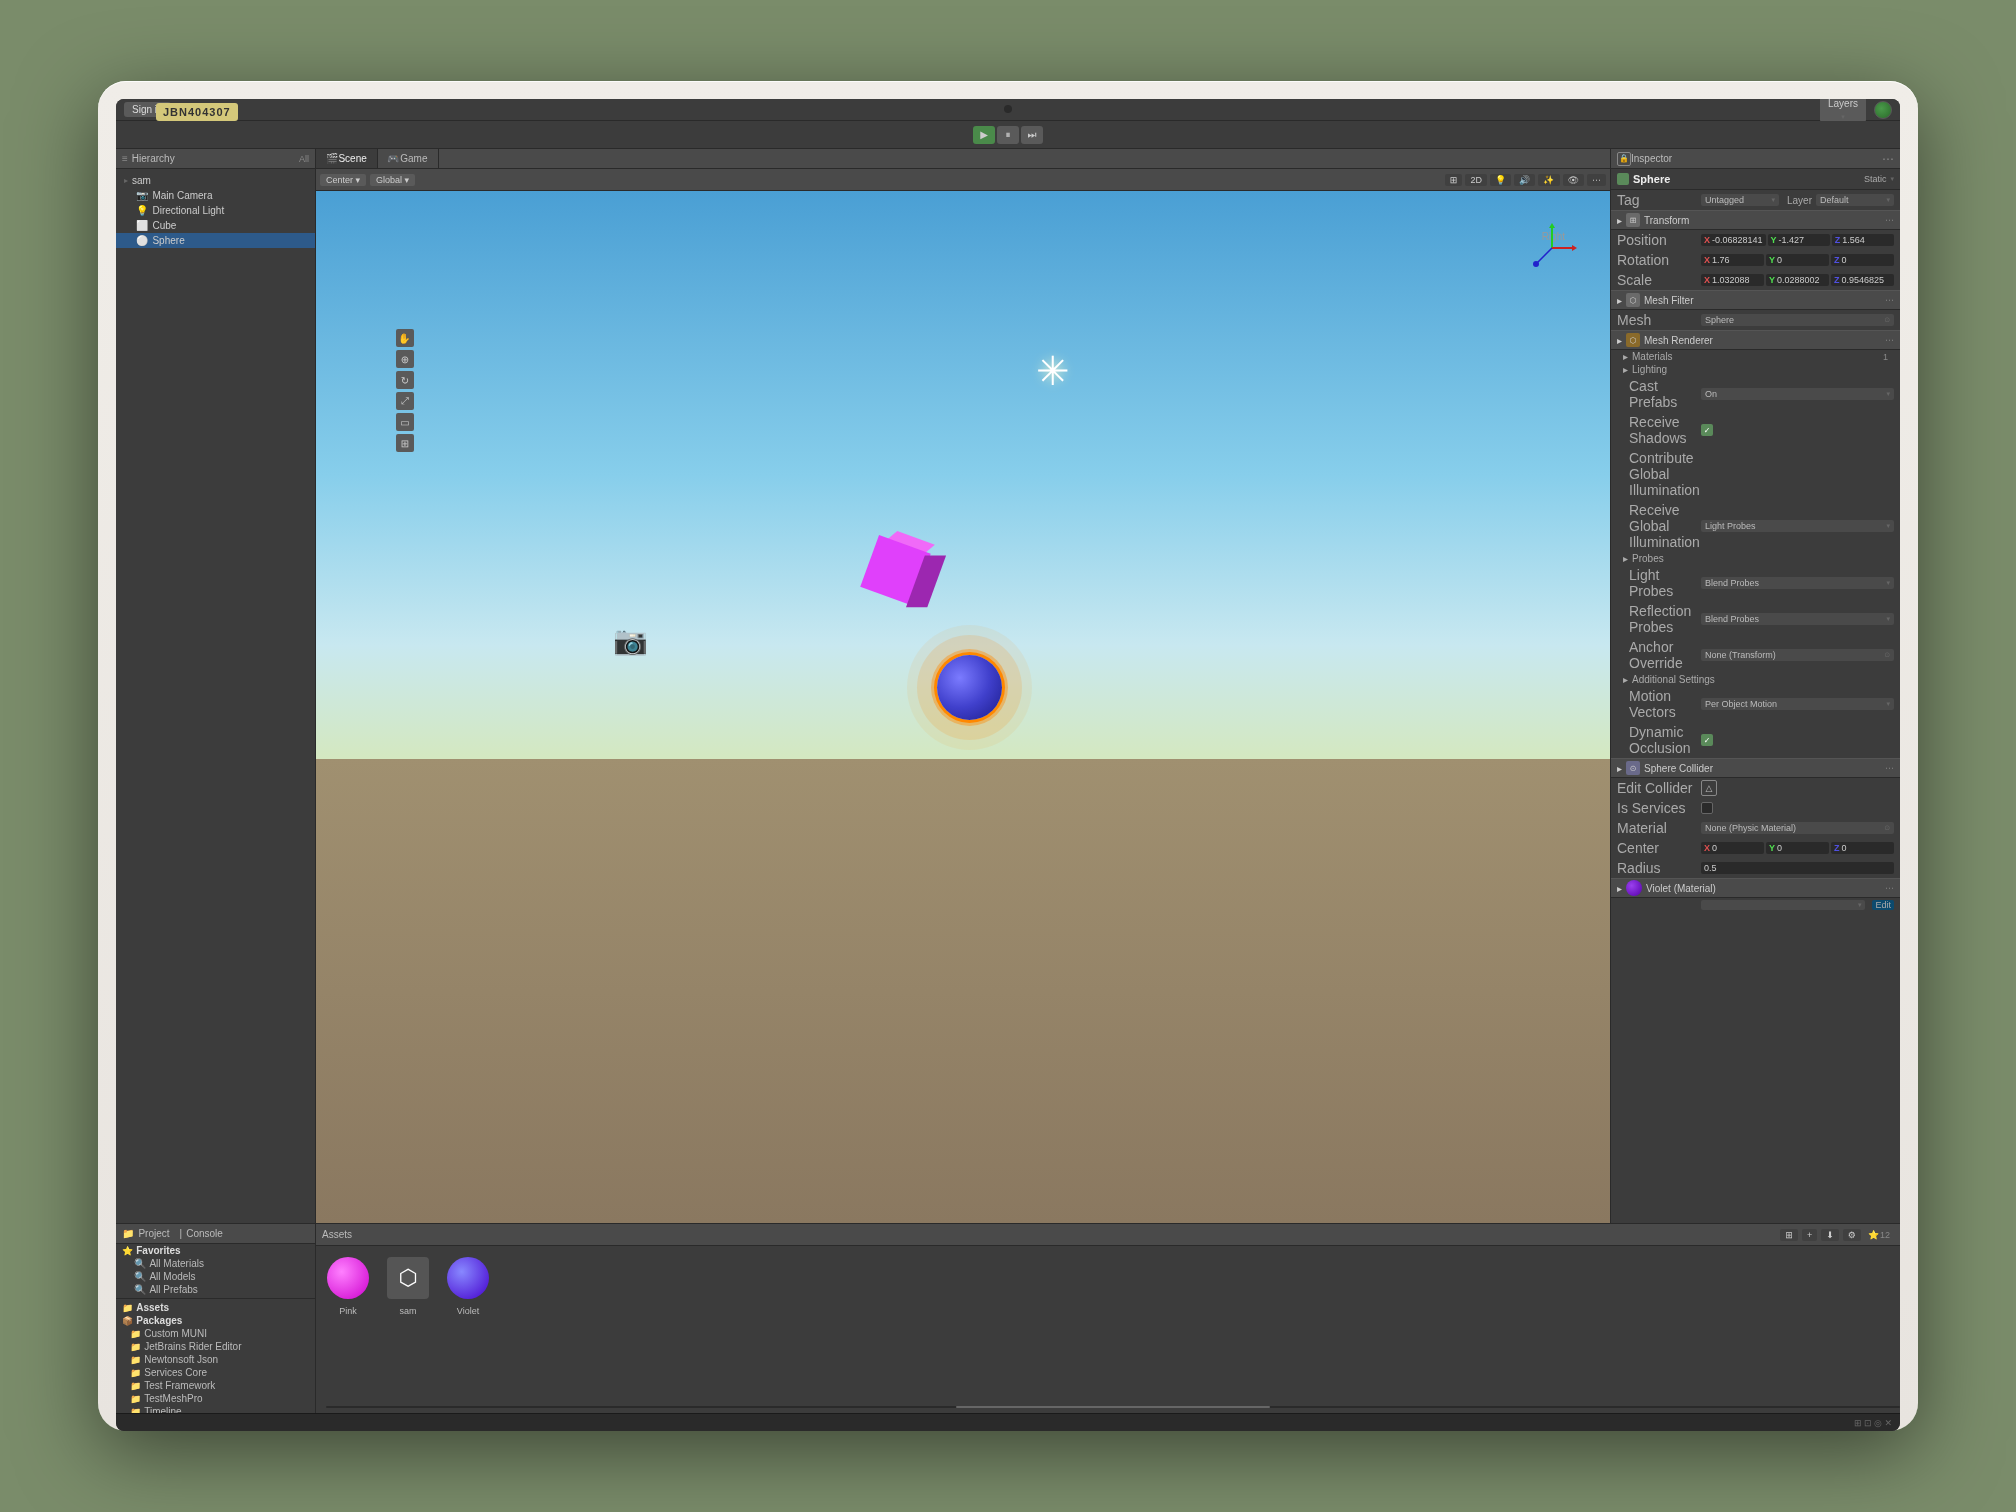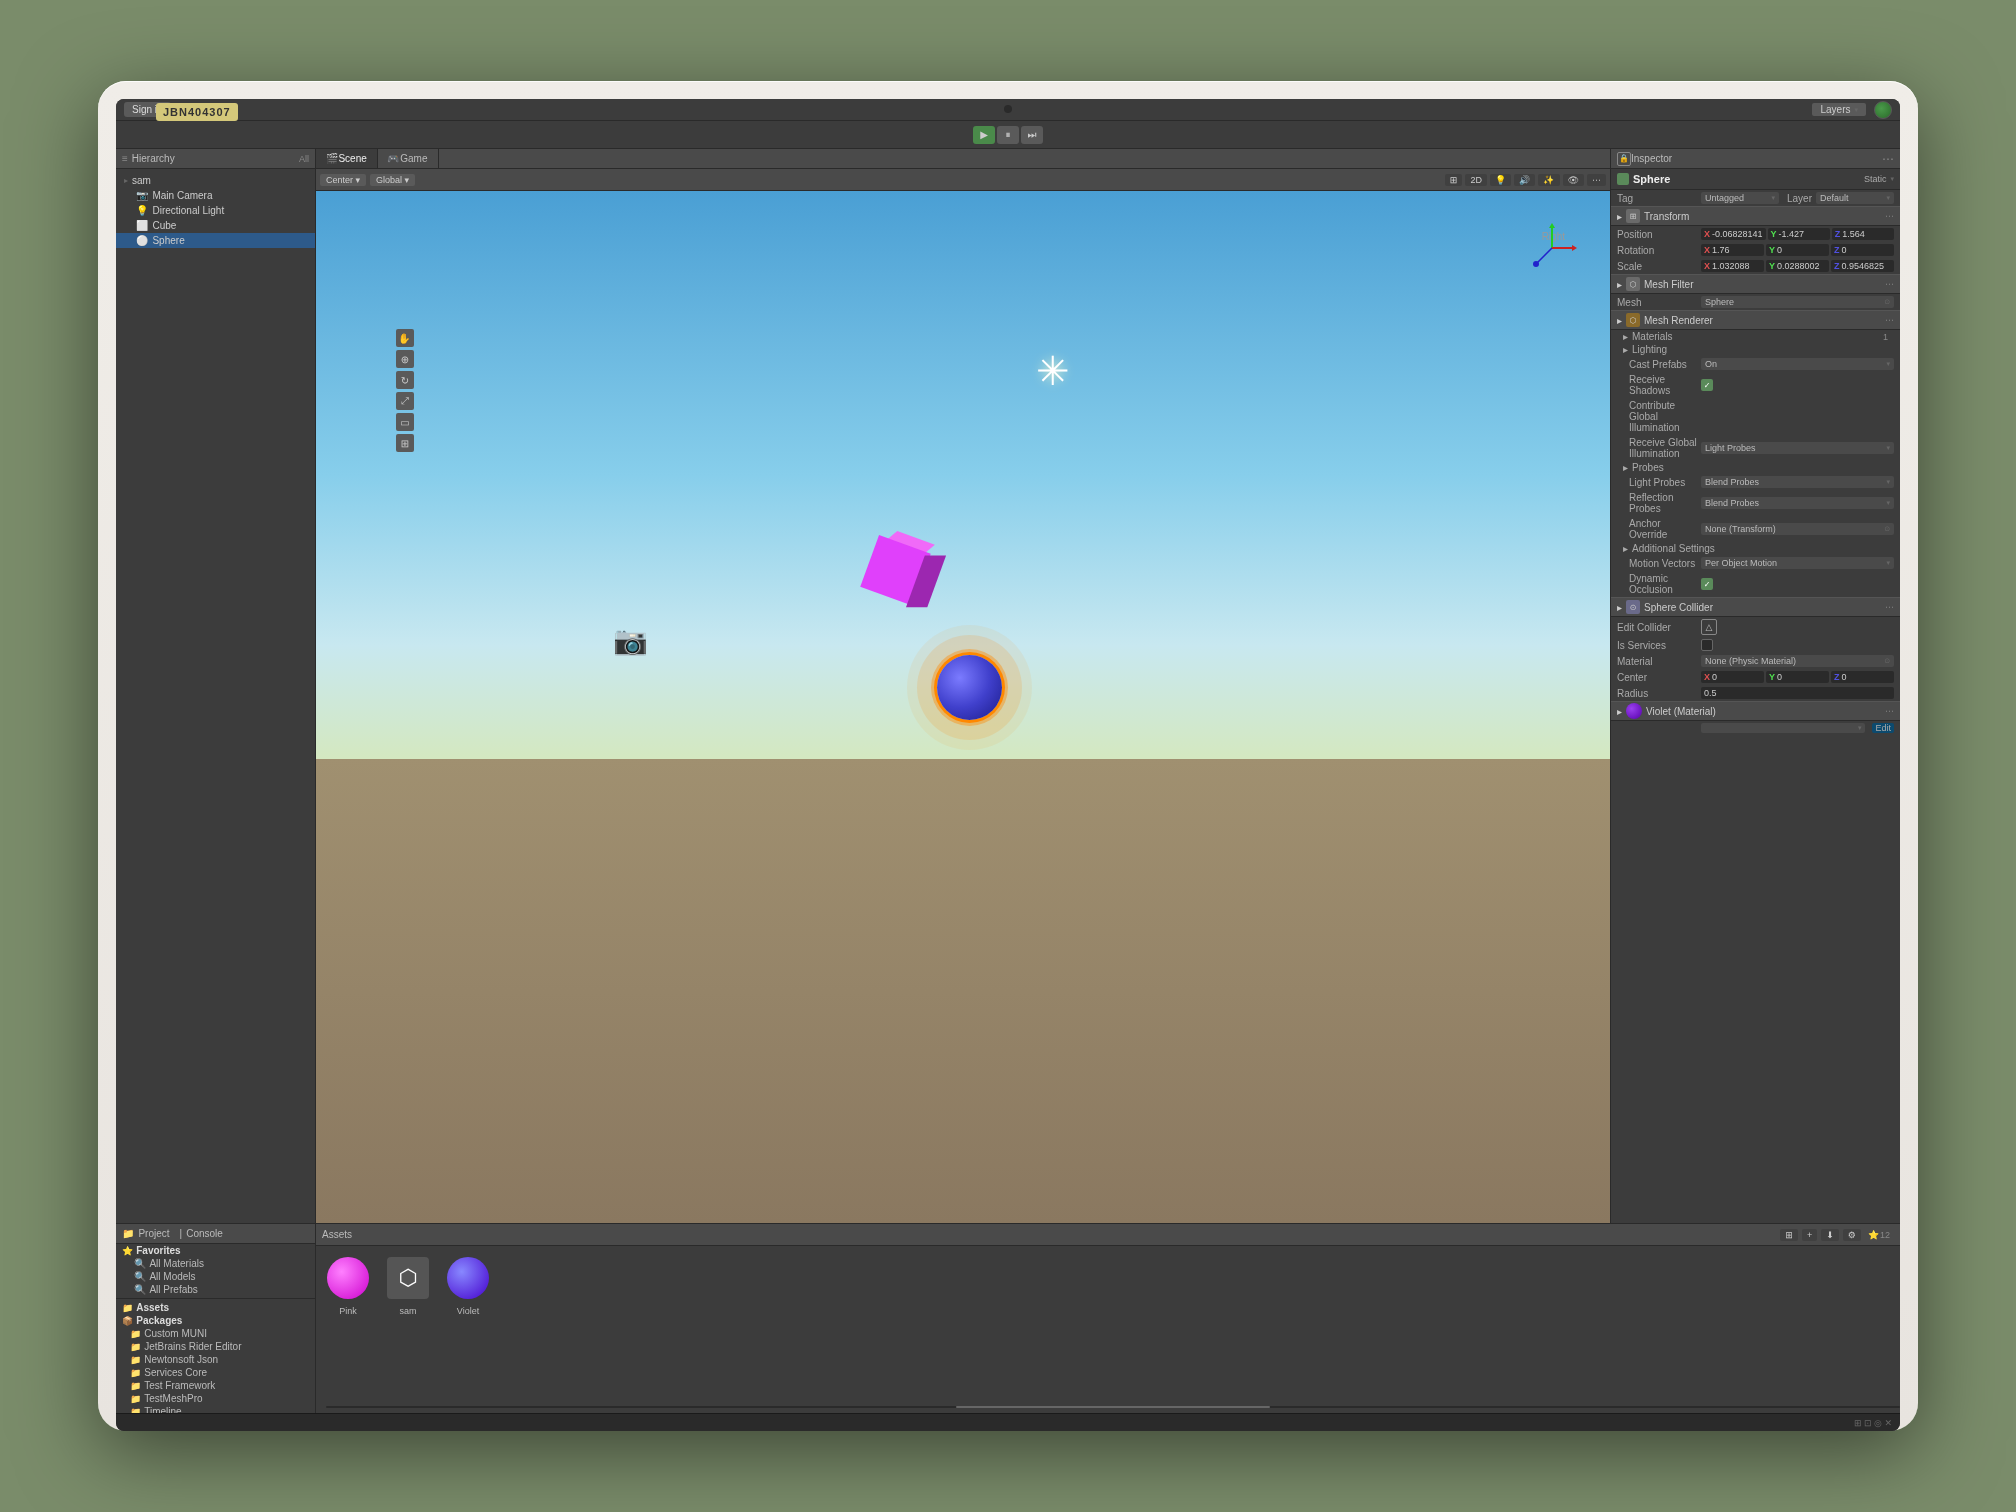--- a/index.html
+++ b/index.html
@@ -388,21 +388,21 @@
       display: flex;
       align-items: center;
       padding: 2px 6px;
       gap: 4px;
       font-size: 10px;
       color: #bbb;
     }
 
     .inspector-label {
       width: 80px;
-      font-size: 10px;
+      font-size: 14px;
       color: #aaa;
       flex-shrink: 0;
     }
 
     .component-header {
       height: 20px;
       background: #4a4a4a;
       display: flex;
       align-items: center;
       padding: 0 6px;
@@ -682,20 +682,21 @@
 
     .layers-dropdown {
       background: #5a5a5a;
       padding: 1px 8px;
       border-radius: 2px;
       font-size: 10px;
       color: #ccc;
       display: flex;
       align-items: center;
       gap: 4px;
+      flex-direction: column;
     }
 
     .earth-icon {
       width: 18px;
       height: 18px;
       background: radial-gradient(circle at 40% 40%, #4a9a4a, #2a6a2a);
       border-radius: 50%;
       border: 1px solid #5a5a5a;
     }
   </style>

